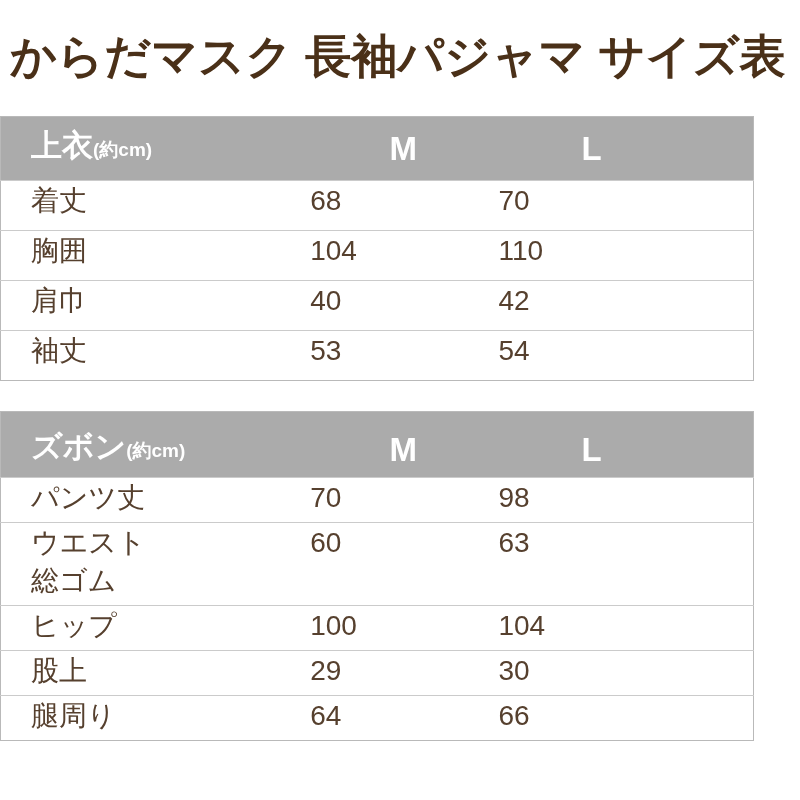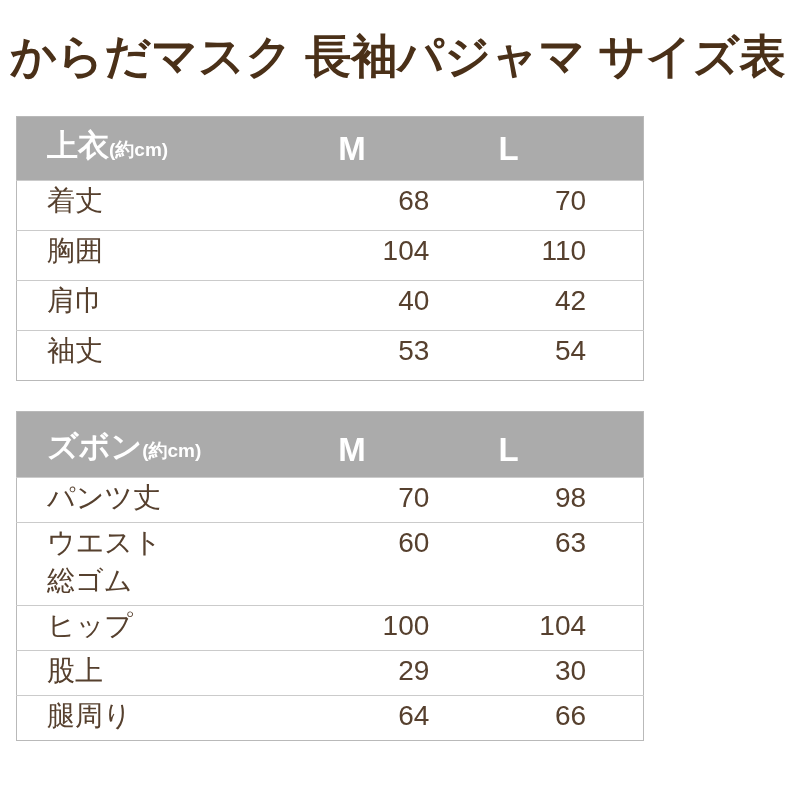--- a/index.html
+++ b/index.html
@@ -16,22 +16,22 @@
     font-size: 46px;
     line-height: 60px;
     font-weight: bold;
     color: #4a3018;
     white-space: nowrap;
     letter-spacing: 0px;
   }
   table.size-table {
     border-collapse: collapse;
     table-layout: fixed;
-    width: 628px;
-    margin-left: 16px;
+    width: 754px;
+    margin-left: 0;
     border: 1px solid #b9b9b9;
   }
   table.t1 { margin-top: 30px; }
   table.t2 { margin-top: 30px; }
   col.c-label  { width: 41%; }
   col.c-m      { width: 25%; }
   col.c-l      { width: 25%; }
   col.c-spacer { width: 9%; }
 
   thead tr {
@@ -57,21 +57,21 @@
     line-height: 38px;
     vertical-align: top;
     border-top: 1px solid #cbcbcb;
   }
   .t1 td { padding-bottom: 10px; }
   .t2 td {  padding-bottom: 5px; }
   td.label-cell {
     padding-left: 30px;
     white-space: pre-line;
   }
-  td.num-cell { text-align: right; }
+  td.num-cell { text-align: left; }
 </style>
 </head>
 <body>
 
 <h1 class="page-title">からだマスク 長袖パジャマ サイズ表</h1>
 
 <table class="size-table t1">
   <colgroup>
     <col class="c-label">
       <col class="c-m">

